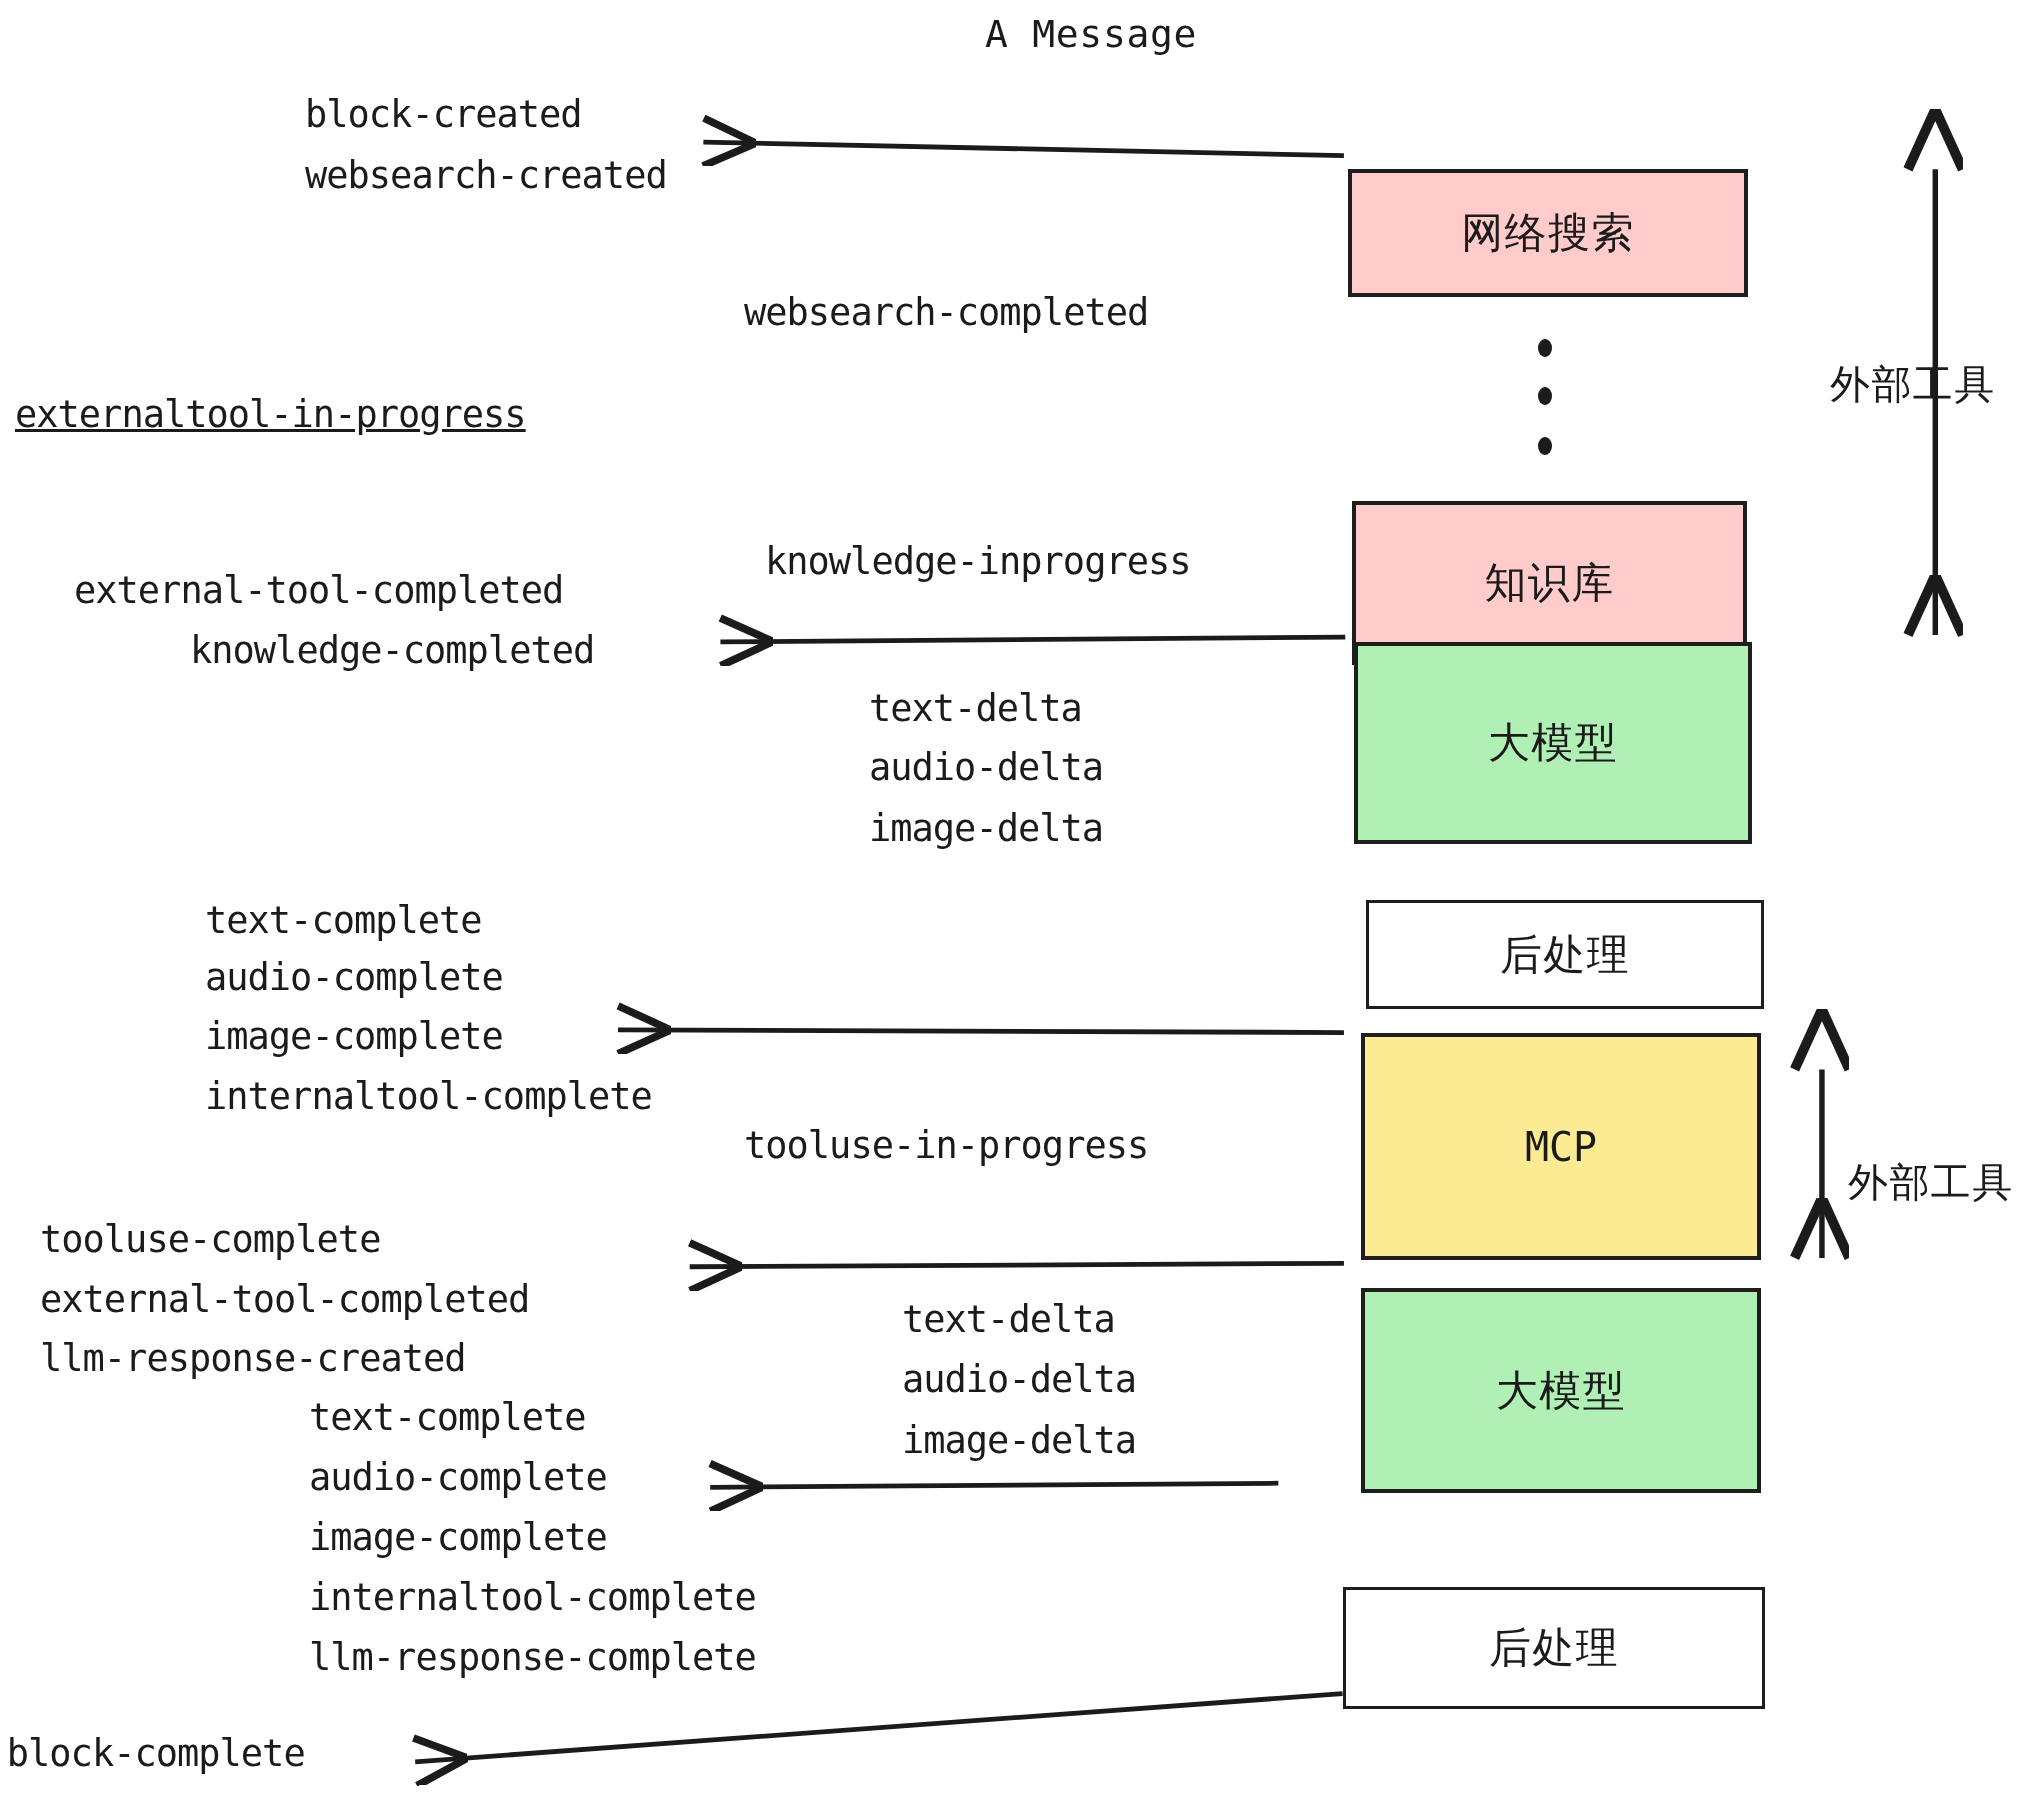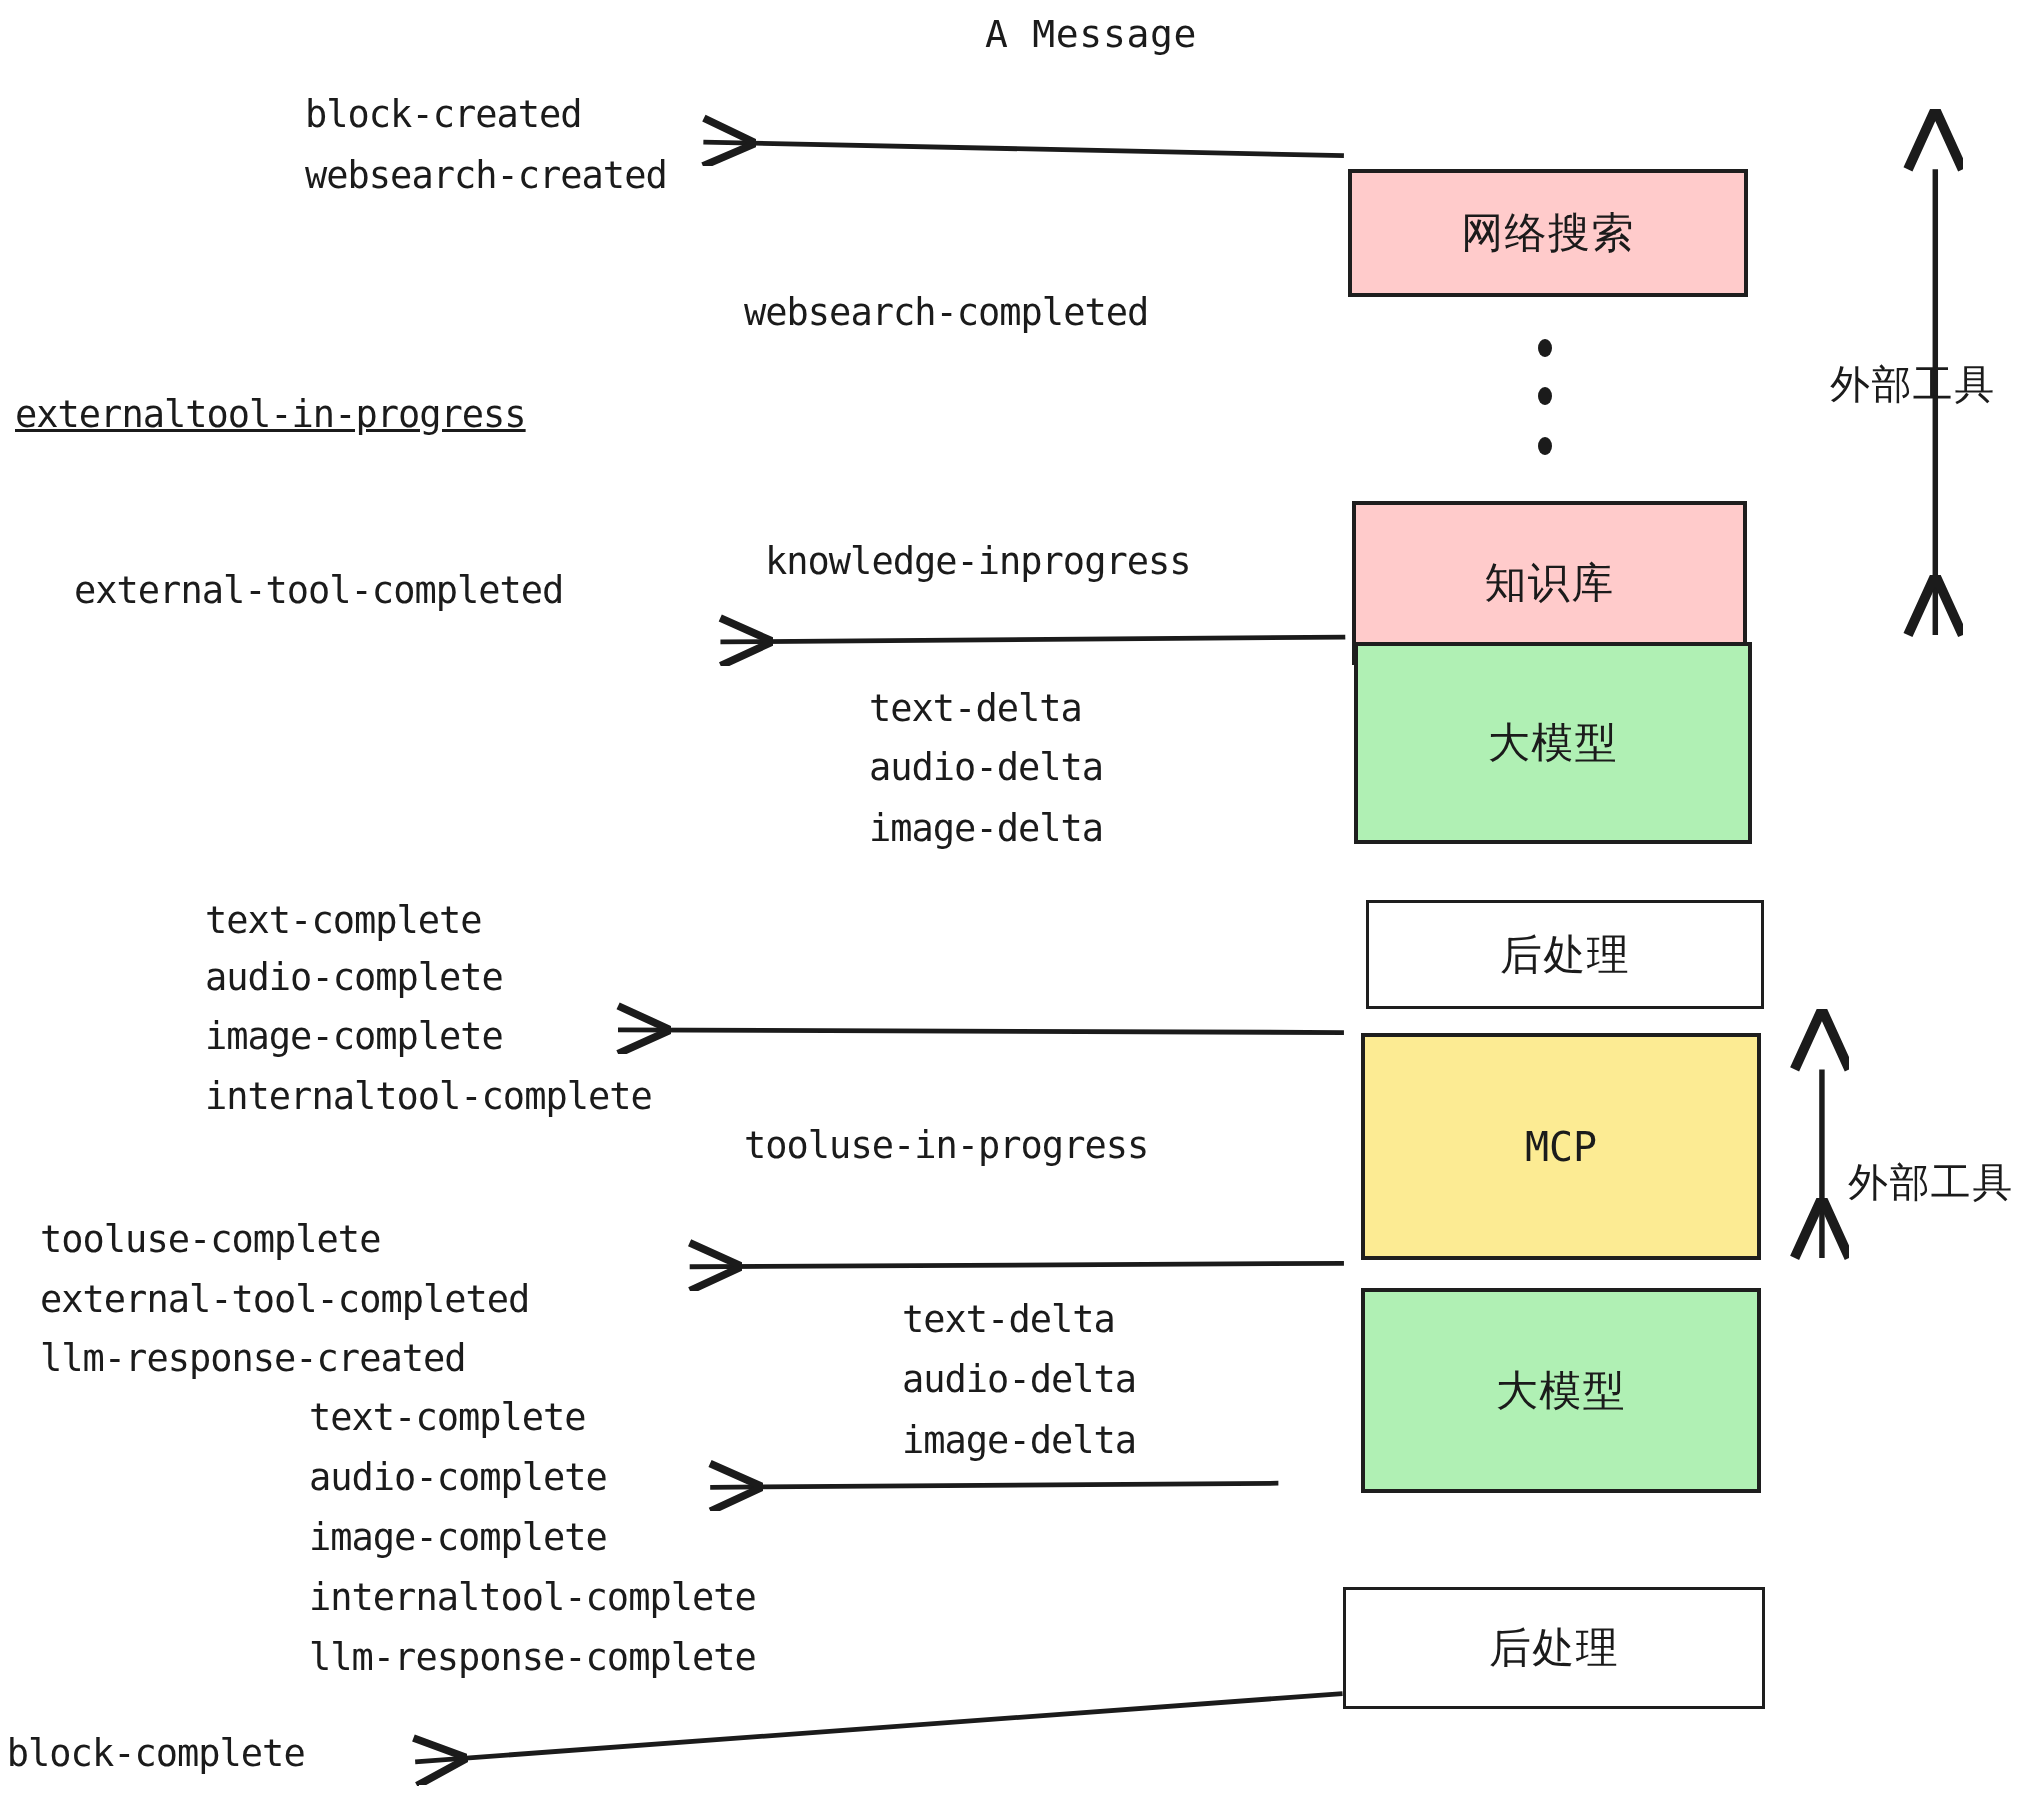--- a/index.html
+++ b/index.html
@@ -112,20 +112,21 @@
     <path d="M2668,1566 L2668,1842" fill="none" stroke="#1b1b1b" stroke-width="8" marker-start="url(#ahv)" marker-end="url(#ahv)"></path>
   </svg>
 
   <div class="evt" style="left:305px;  top:96px;">block-created</div>
   <div class="evt" style="left:305px;  top:157px;">websearch-created</div>
   <div class="evt" style="left:744px; top:294px;">websearch-completed</div>
   <div class="evt" style="left:15px;   top:396px;text-decoration:underline;">externaltool-in-progress</div>
 
   <div class="evt" style="left:765px; top:543px;">knowledge-inprogress</div>
   <div class="evt" style="left:74px;  top:572px;">external-tool-completed</div>
+  <div class="evt" style="left:190px;  top:632px;">knowledge-completed</div>
 
   <div class="evt" style="left:869px; top:690px;">text-delta</div>
   <div class="evt" style="left:869px; top:749px;">audio-delta</div>
   <div class="evt" style="left:869px; top:810px;">image-delta</div>
 
   <div class="evt" style="left:205px;  top:902px;">text-complete</div>
   <div class="evt" style="left:205px;  top:959px;">audio-complete</div>
   <div class="evt" style="left:205px;  top:1018px;">image-complete</div>
   <div class="evt" style="left:205px;  top:1078px;">internaltool-complete</div>
   <div class="evt" style="left:744px; top:1127px;">tooluse-in-progress</div>

